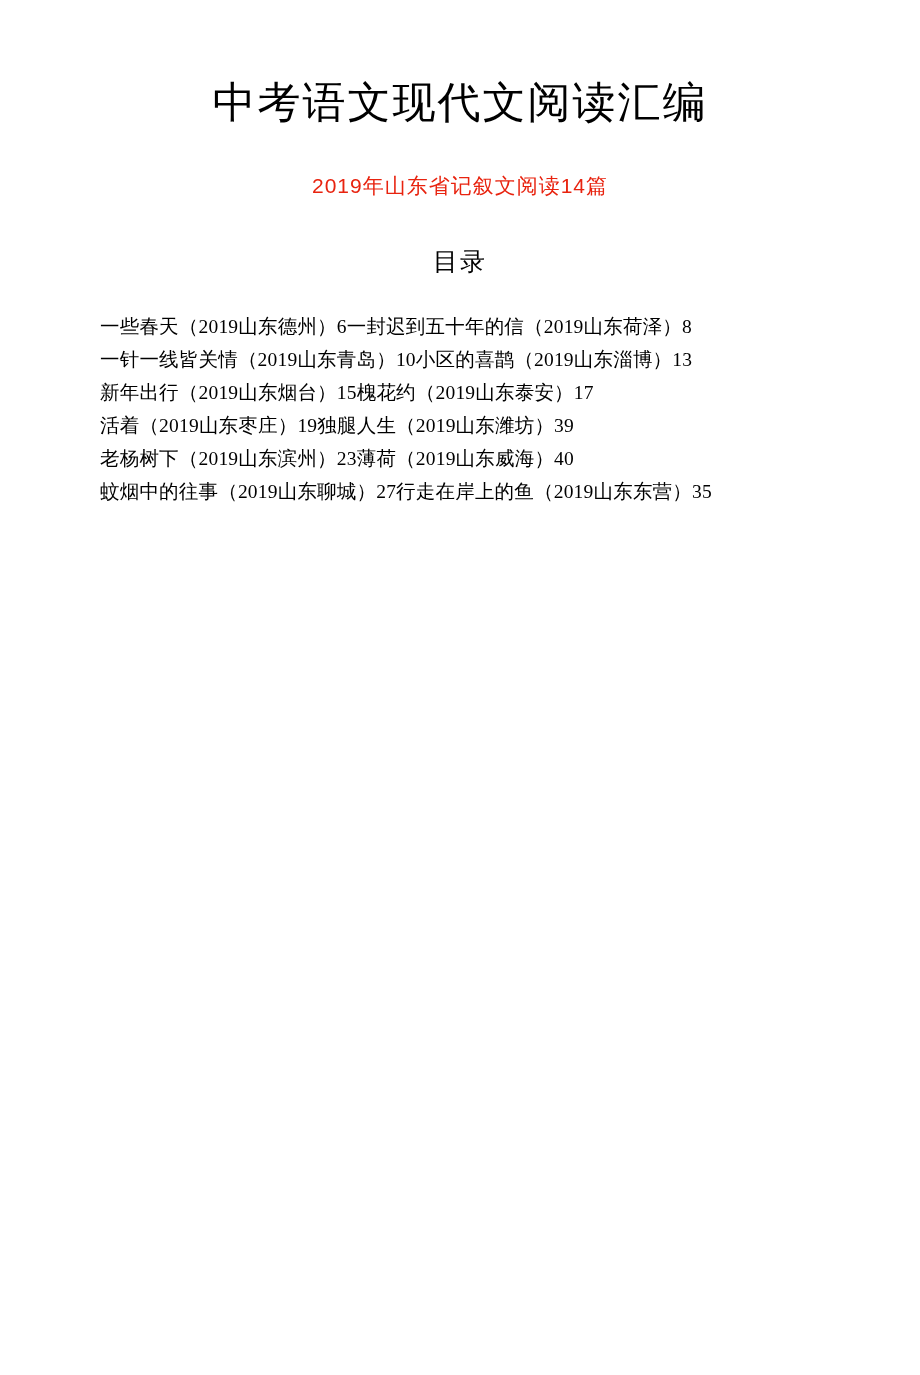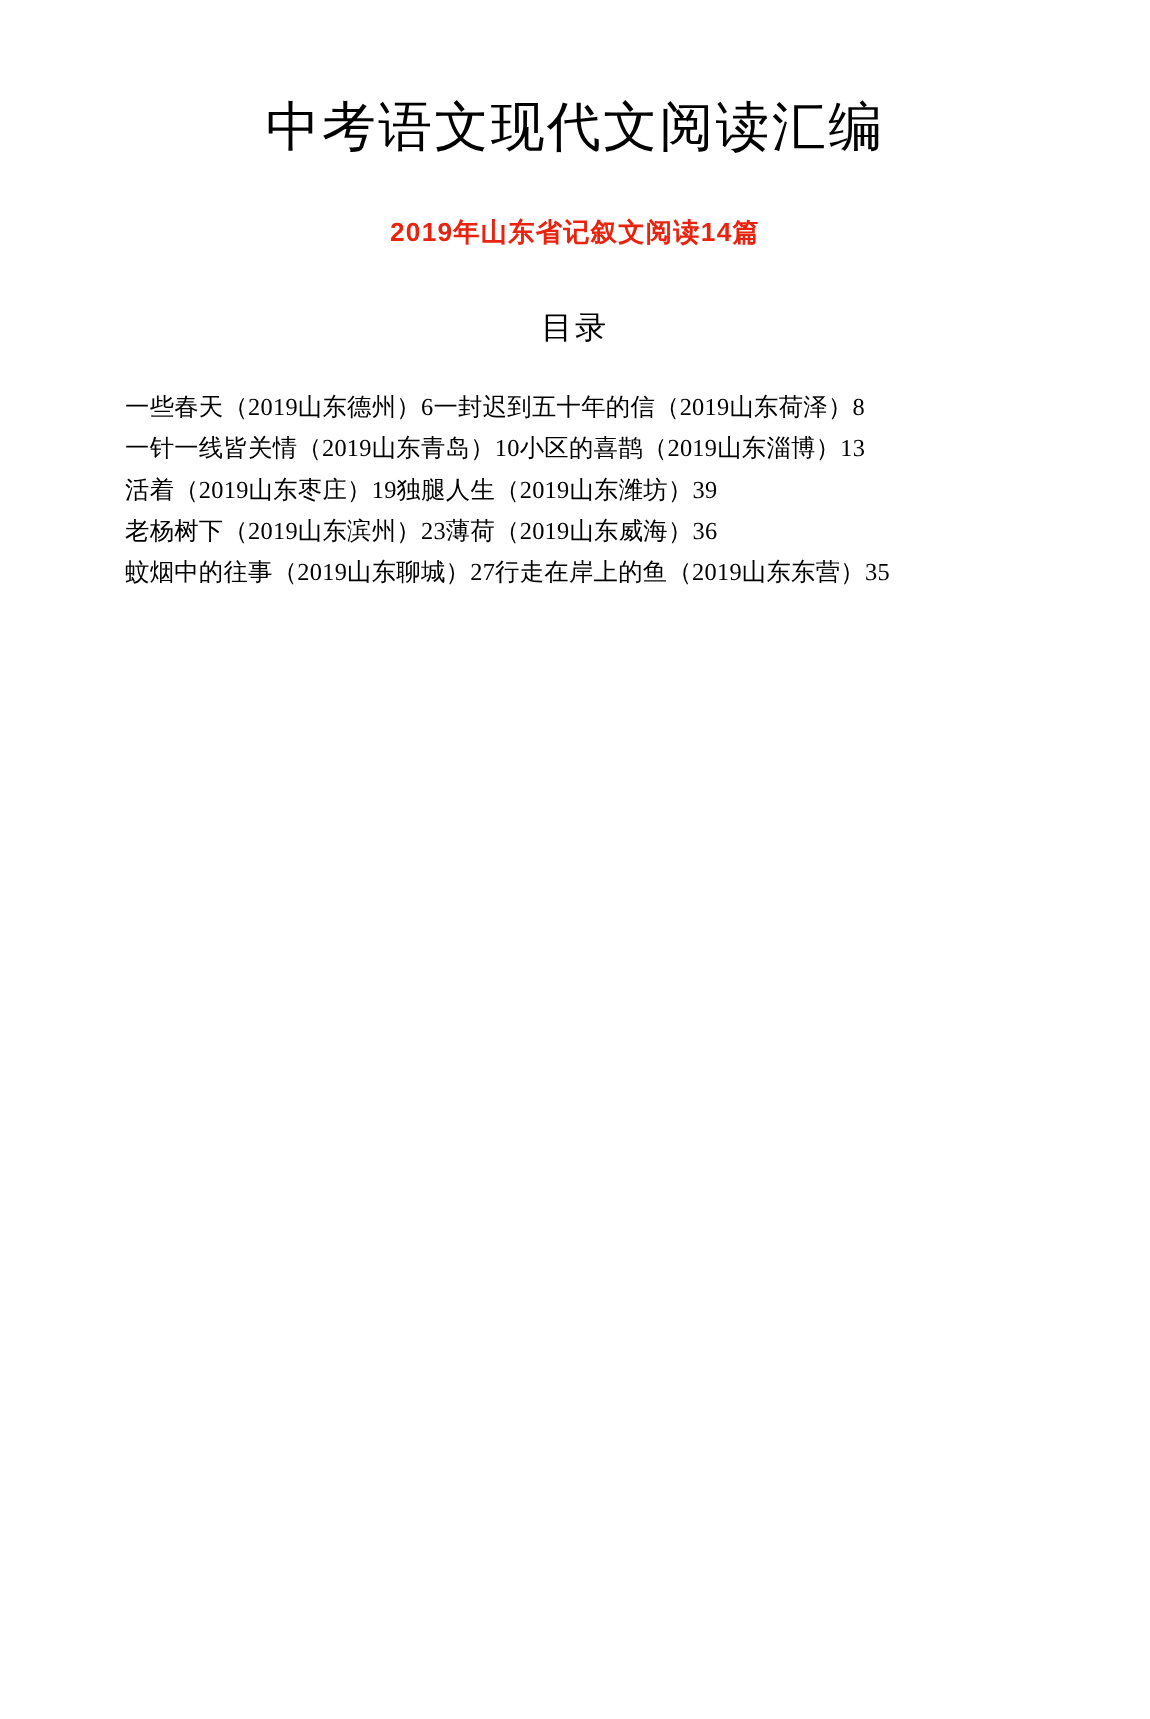--- a/index.html
+++ b/index.html
@@ -28,21 +28,21 @@
     line-height: 1.25;
     font-weight: 400;
     letter-spacing: 2px;
     margin: 0;
     padding-top: 76px;
     font-family: "Liberation Serif", "DejaVu Serif", serif;
   }
   .doc-subtitle {
     text-align: center;
     font-size: 21px;
-    font-weight: bold;
+    font-weight: normal;
     color: #e8230f;
     margin: 0;
     padding-top: 42px;
     letter-spacing: 1px;
     font-family: "Liberation Sans", sans-serif;
   }
   .toc-heading {
     text-align: center;
     font-size: 25px;
     font-weight: 400;
@@ -70,18 +70,19 @@
 
   <h1 class="doc-title">中考语文现代文阅读汇编</h1>
 
   <h2 class="doc-subtitle">2019年山东省记叙文阅读14篇</h2>
 
   <h3 class="toc-heading">目录</h3>
 
   <ul class="toc-list">
     <li class="toc-line">一些春天（2019山东德州）6一封迟到五十年的信（2019山东荷泽）8</li>
     <li class="toc-line">一针一线皆关情（2019山东青岛）10小区的喜鹊（2019山东淄博）13</li>
+    <li class="toc-line">新年出行（2019山东烟台）15槐花约（2019山东泰安）17</li>
     <li class="toc-line">活着（2019山东枣庄）19独腿人生（2019山东潍坊）39</li>
-    <li class="toc-line">老杨树下（2019山东滨州）23薄荷（2019山东威海）36</li>
+    <li class="toc-line">老杨树下（2019山东滨州）23薄荷（2019山东威海）40</li>
     <li class="toc-line">蚊烟中的往事（2019山东聊城）27行走在岸上的鱼（2019山东东营）35</li>
   </ul>
 
 </div>
 
 </body></html>

